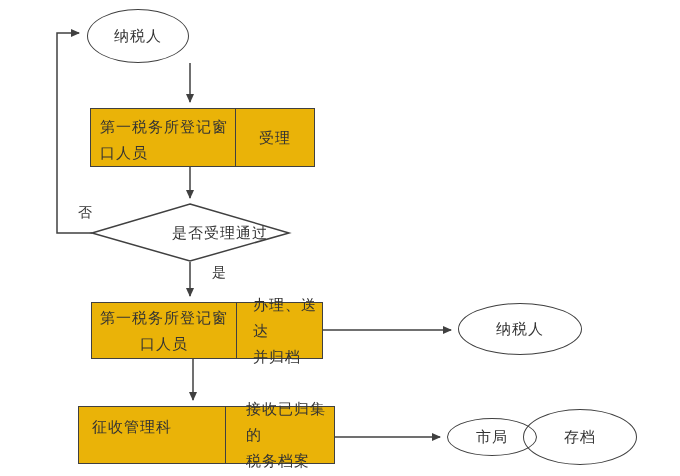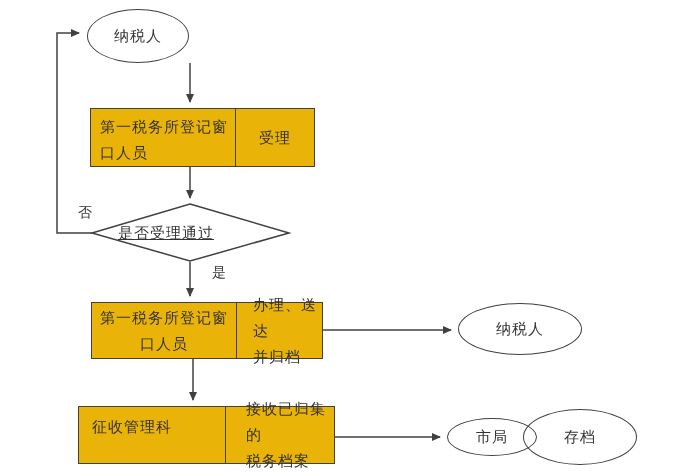--- a/index.html
+++ b/index.html
@@ -67,21 +67,21 @@
   <div class="rect-node" style="left:90px;top:108px;width:225px;height:59px;">
     <div class="rect-cell-left" style="width:144px;padding:5px 0 0 9px;">
       <span class="cell-text">第一税务所登记窗
 口人员</span>
     </div>
     <div class="rect-cell-right" style="justify-content:center;">
       <span class="cell-text">受理</span>
     </div>
   </div>
 
-  <div class="node-label" style="position:absolute;left:118px;top:222px;width:150px;text-align:left;text-decoration:underline;">是否受理通过</div>
+  <div class="node-label" style="position:absolute;left:118px;top:222px;width:150px;text-align:right;">是否受理通过</div>
 
   <div class="edge-label" style="left:78px;top:204px;">否</div>
   <div class="edge-label" style="left:212px;top:264px;">是</div>
 
   <div class="rect-node" style="left:91px;top:302px;width:232px;height:57px;">
     <div class="rect-cell-left" style="width:144px;align-items:center;justify-content:center;text-align:center;">
       <span class="cell-text">第一税务所登记窗
 口人员</span>
     </div>
     <div class="rect-cell-right" style="padding-left:16px;">

